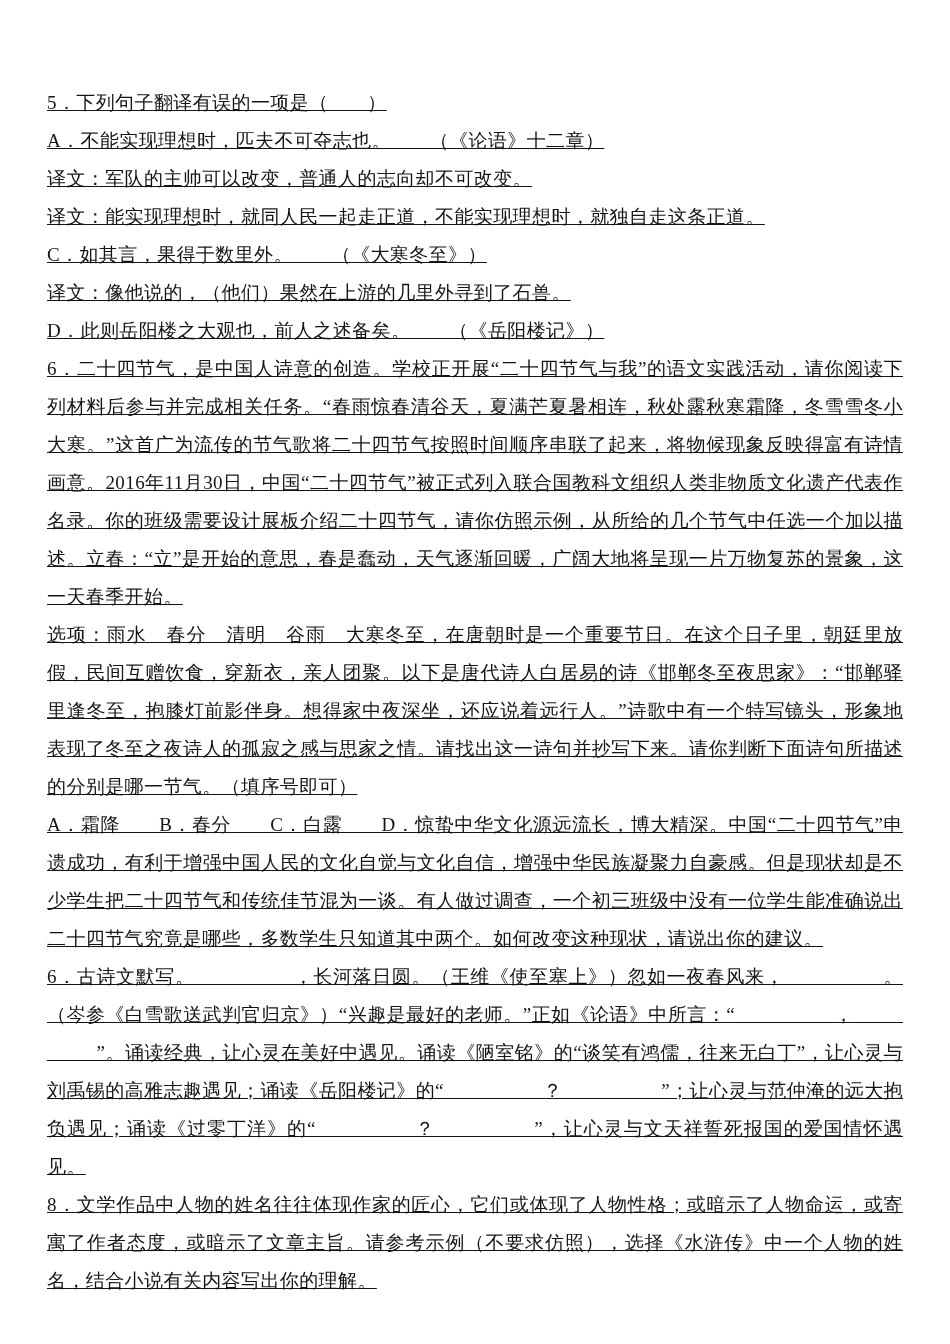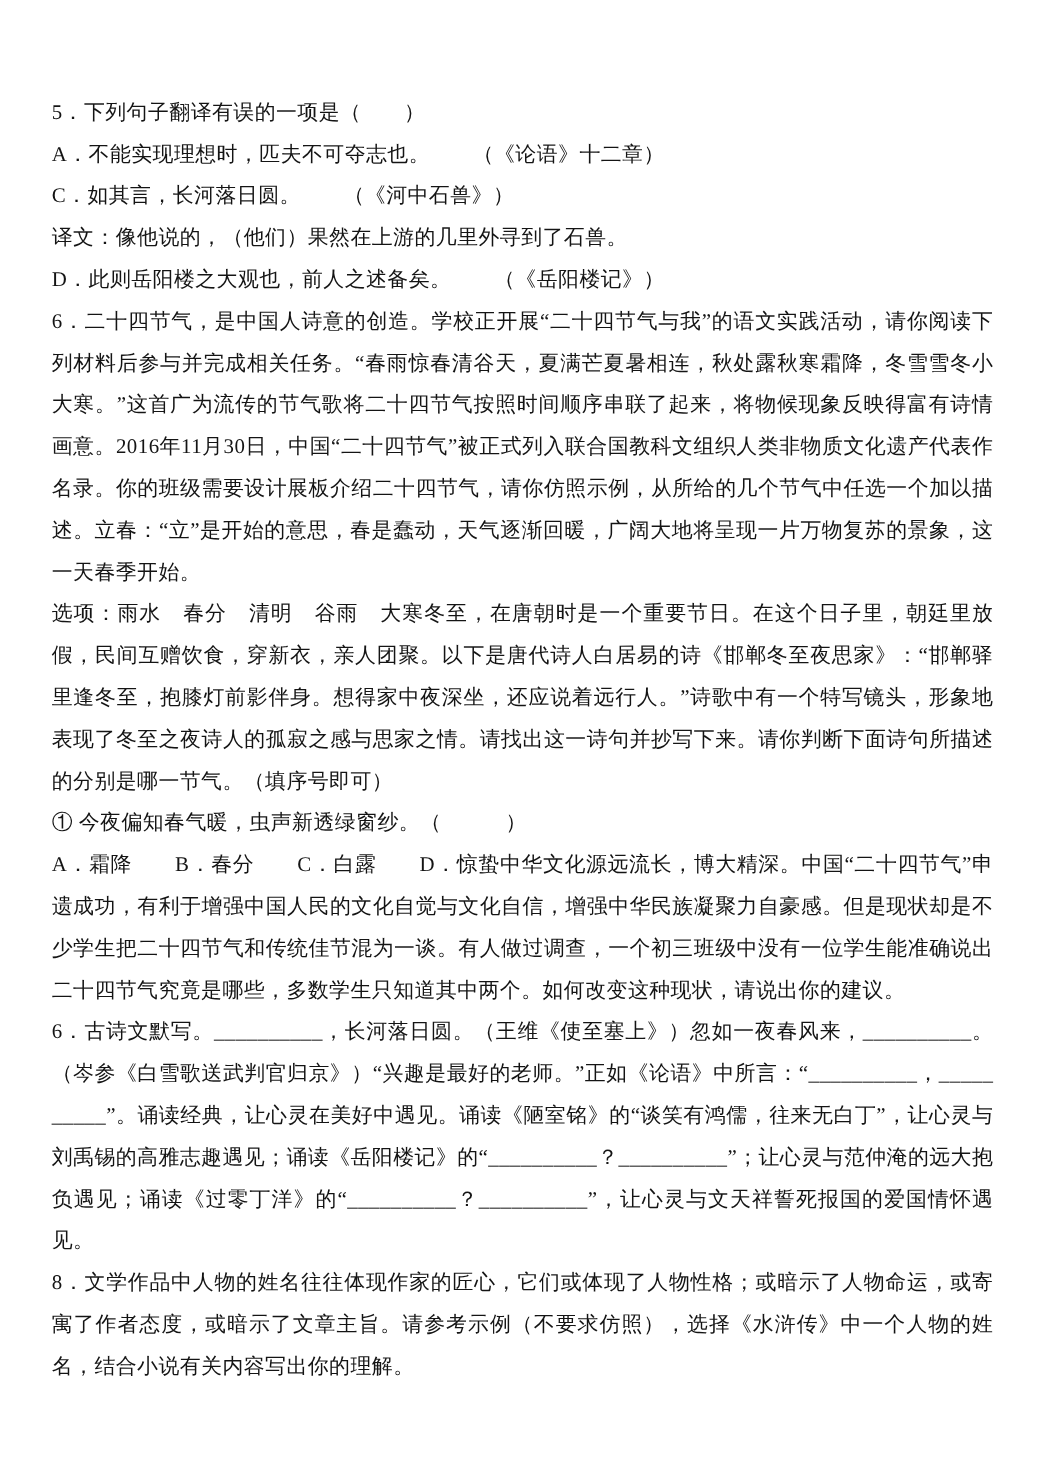--- a/index.html
+++ b/index.html
@@ -22,35 +22,37 @@
     font-size: 19px;
     color: #141414;
   }
   .para {
     margin: 0;
     line-height: 38px;
     text-align: justify;
     text-justify: inter-ideograph;
     word-break: break-all;
     letter-spacing: 0.4px;
+    text-decoration: underline;
   }
 </style>
 </head>
 <body>
 
 <div class="page">
 
   <p class="para">5．下列句子翻译有误的一项是（　　）</p>
   <p class="para">A．不能实现理想时，匹夫不可夺志也。　　（《论语》十二章）</p>
-  <p class="para">C．如其言，长河落日圆。　　（《河中石兽》）</p>
+  <p class="para">译文：军队的主帅可以改变，普通人的志向却不可改变。</p>
+  <p class="para">译文：能实现理想时，就同人民一起走正道，不能实现理想时，就独自走这条正道。</p>
+  <p class="para">C．如其言，果得于数里外。　　（《大寒冬至》）</p>
   <p class="para">译文：像他说的，（他们）果然在上游的几里外寻到了石兽。</p>
   <p class="para">D．此则岳阳楼之大观也，前人之述备矣。　　（《岳阳楼记》）</p>
 
   <p class="para">6．二十四节气，是中国人诗意的创造。学校正开展“二十四节气与我”的语文实践活动，请你阅读下列材料后参与并完成相关任务。“春雨惊春清谷天，夏满芒夏暑相连，秋处露秋寒霜降，冬雪雪冬小大寒。”这首广为流传的节气歌将二十四节气按照时间顺序串联了起来，将物候现象反映得富有诗情画意。2016年11月30日，中国“二十四节气”被正式列入联合国教科文组织人类非物质文化遗产代表作名录。你的班级需要设计展板介绍二十四节气，请你仿照示例，从所给的几个节气中任选一个加以描述。立春：“立”是开始的意思，春是蠢动，天气逐渐回暖，广阔大地将呈现一片万物复苏的景象，这一天春季开始。</p>
   <p class="para">选项：雨水　春分　清明　谷雨　大寒冬至，在唐朝时是一个重要节日。在这个日子里，朝廷里放假，民间互赠饮食，穿新衣，亲人团聚。以下是唐代诗人白居易的诗《邯郸冬至夜思家》：“邯郸驿里逢冬至，抱膝灯前影伴身。想得家中夜深坐，还应说着远行人。”诗歌中有一个特写镜头，形象地表现了冬至之夜诗人的孤寂之感与思家之情。请找出这一诗句并抄写下来。请你判断下面诗句所描述的分别是哪一节气。（填序号即可）</p>
-  <p class="para">① 今夜偏知春气暖，虫声新透绿窗纱。（　　　）</p>
   <p class="para">A．霜降　　B．春分　　C．白露　　D．惊蛰中华文化源远流长，博大精深。中国“二十四节气”申遗成功，有利于增强中国人民的文化自觉与文化自信，增强中华民族凝聚力自豪感。但是现状却是不少学生把二十四节气和传统佳节混为一谈。有人做过调查，一个初三班级中没有一位学生能准确说出二十四节气究竟是哪些，多数学生只知道其中两个。如何改变这种现状，请说出你的建议。</p>
 
   <p class="para">6．古诗文默写。__________，长河落日圆。（王维《使至塞上》）忽如一夜春风来，__________。（岑参《白雪歌送武判官归京》）“兴趣是最好的老师。”正如《论语》中所言：“__________，__________”。诵读经典，让心灵在美好中遇见。诵读《陋室铭》的“谈笑有鸿儒，往来无白丁”，让心灵与刘禹锡的高雅志趣遇见；诵读《岳阳楼记》的“__________？__________”；让心灵与范仲淹的远大抱负遇见；诵读《过零丁洋》的“__________？__________”，让心灵与文天祥誓死报国的爱国情怀遇见。</p>
 
   <p class="para">8．文学作品中人物的姓名往往体现作家的匠心，它们或体现了人物性格；或暗示了人物命运，或寄寓了作者态度，或暗示了文章主旨。请参考示例（不要求仿照），选择《水浒传》中一个人物的姓名，结合小说有关内容写出你的理解。</p>
 
 </div>
 
 </body></html>

